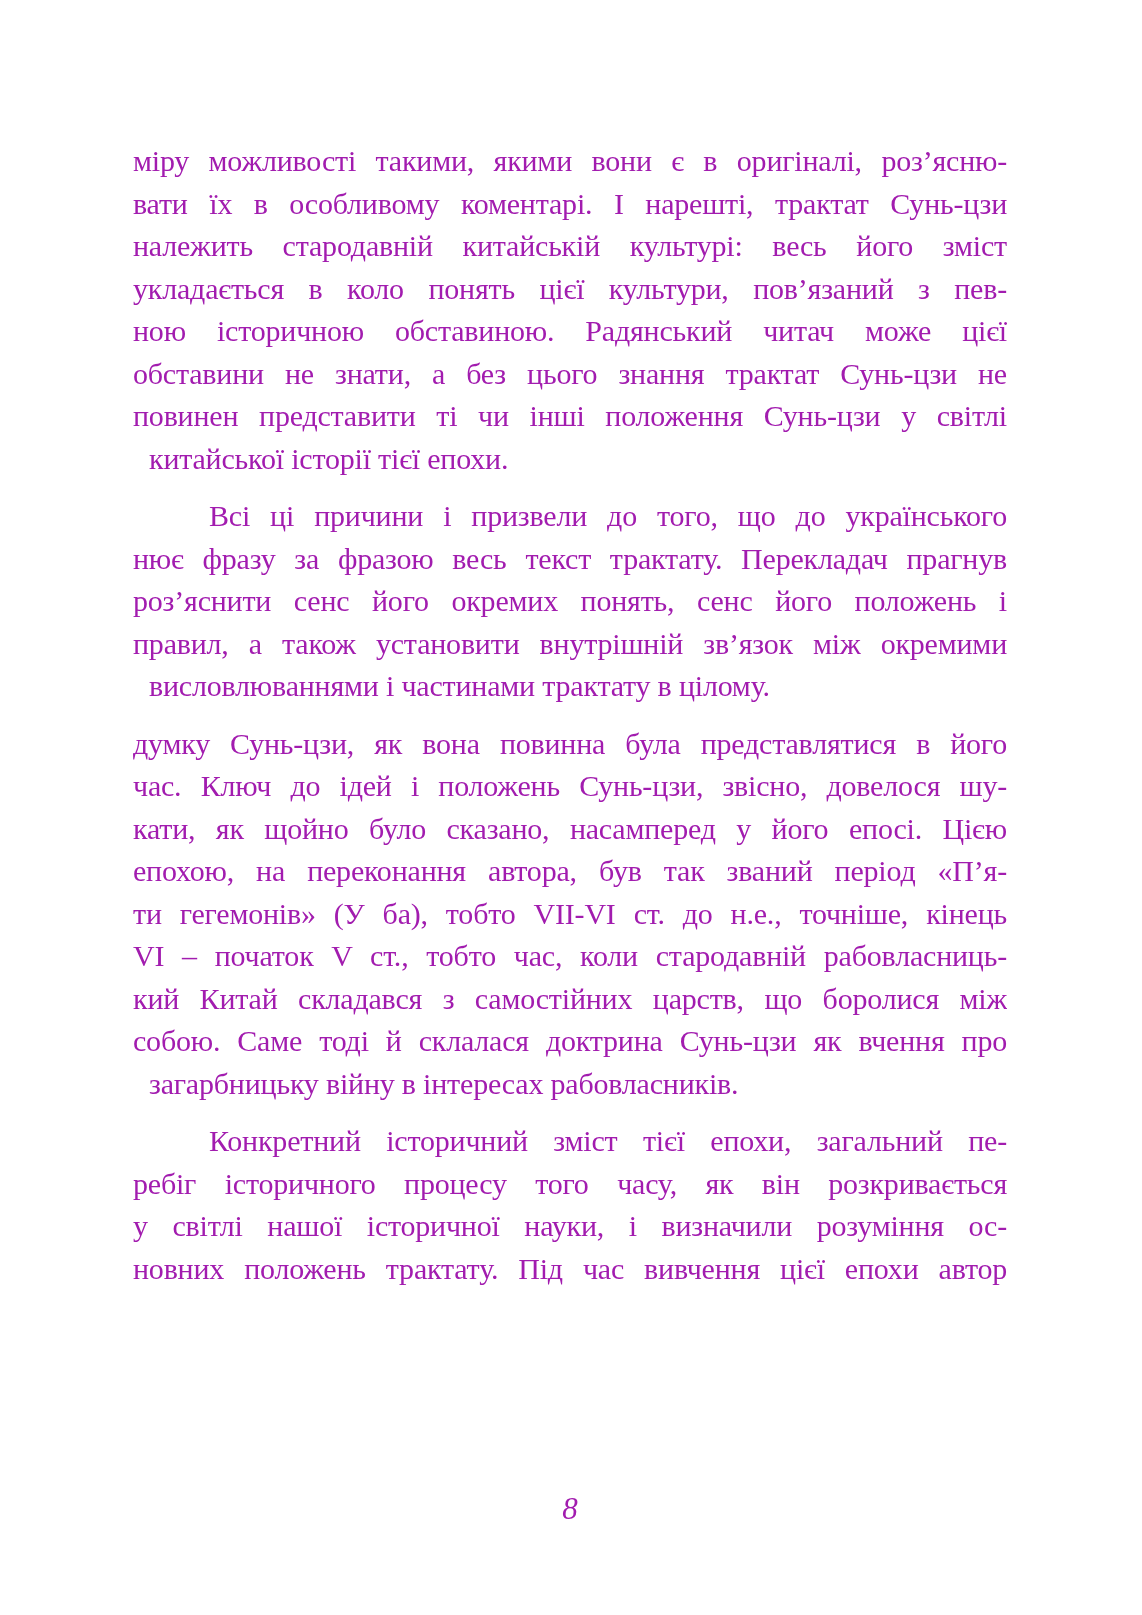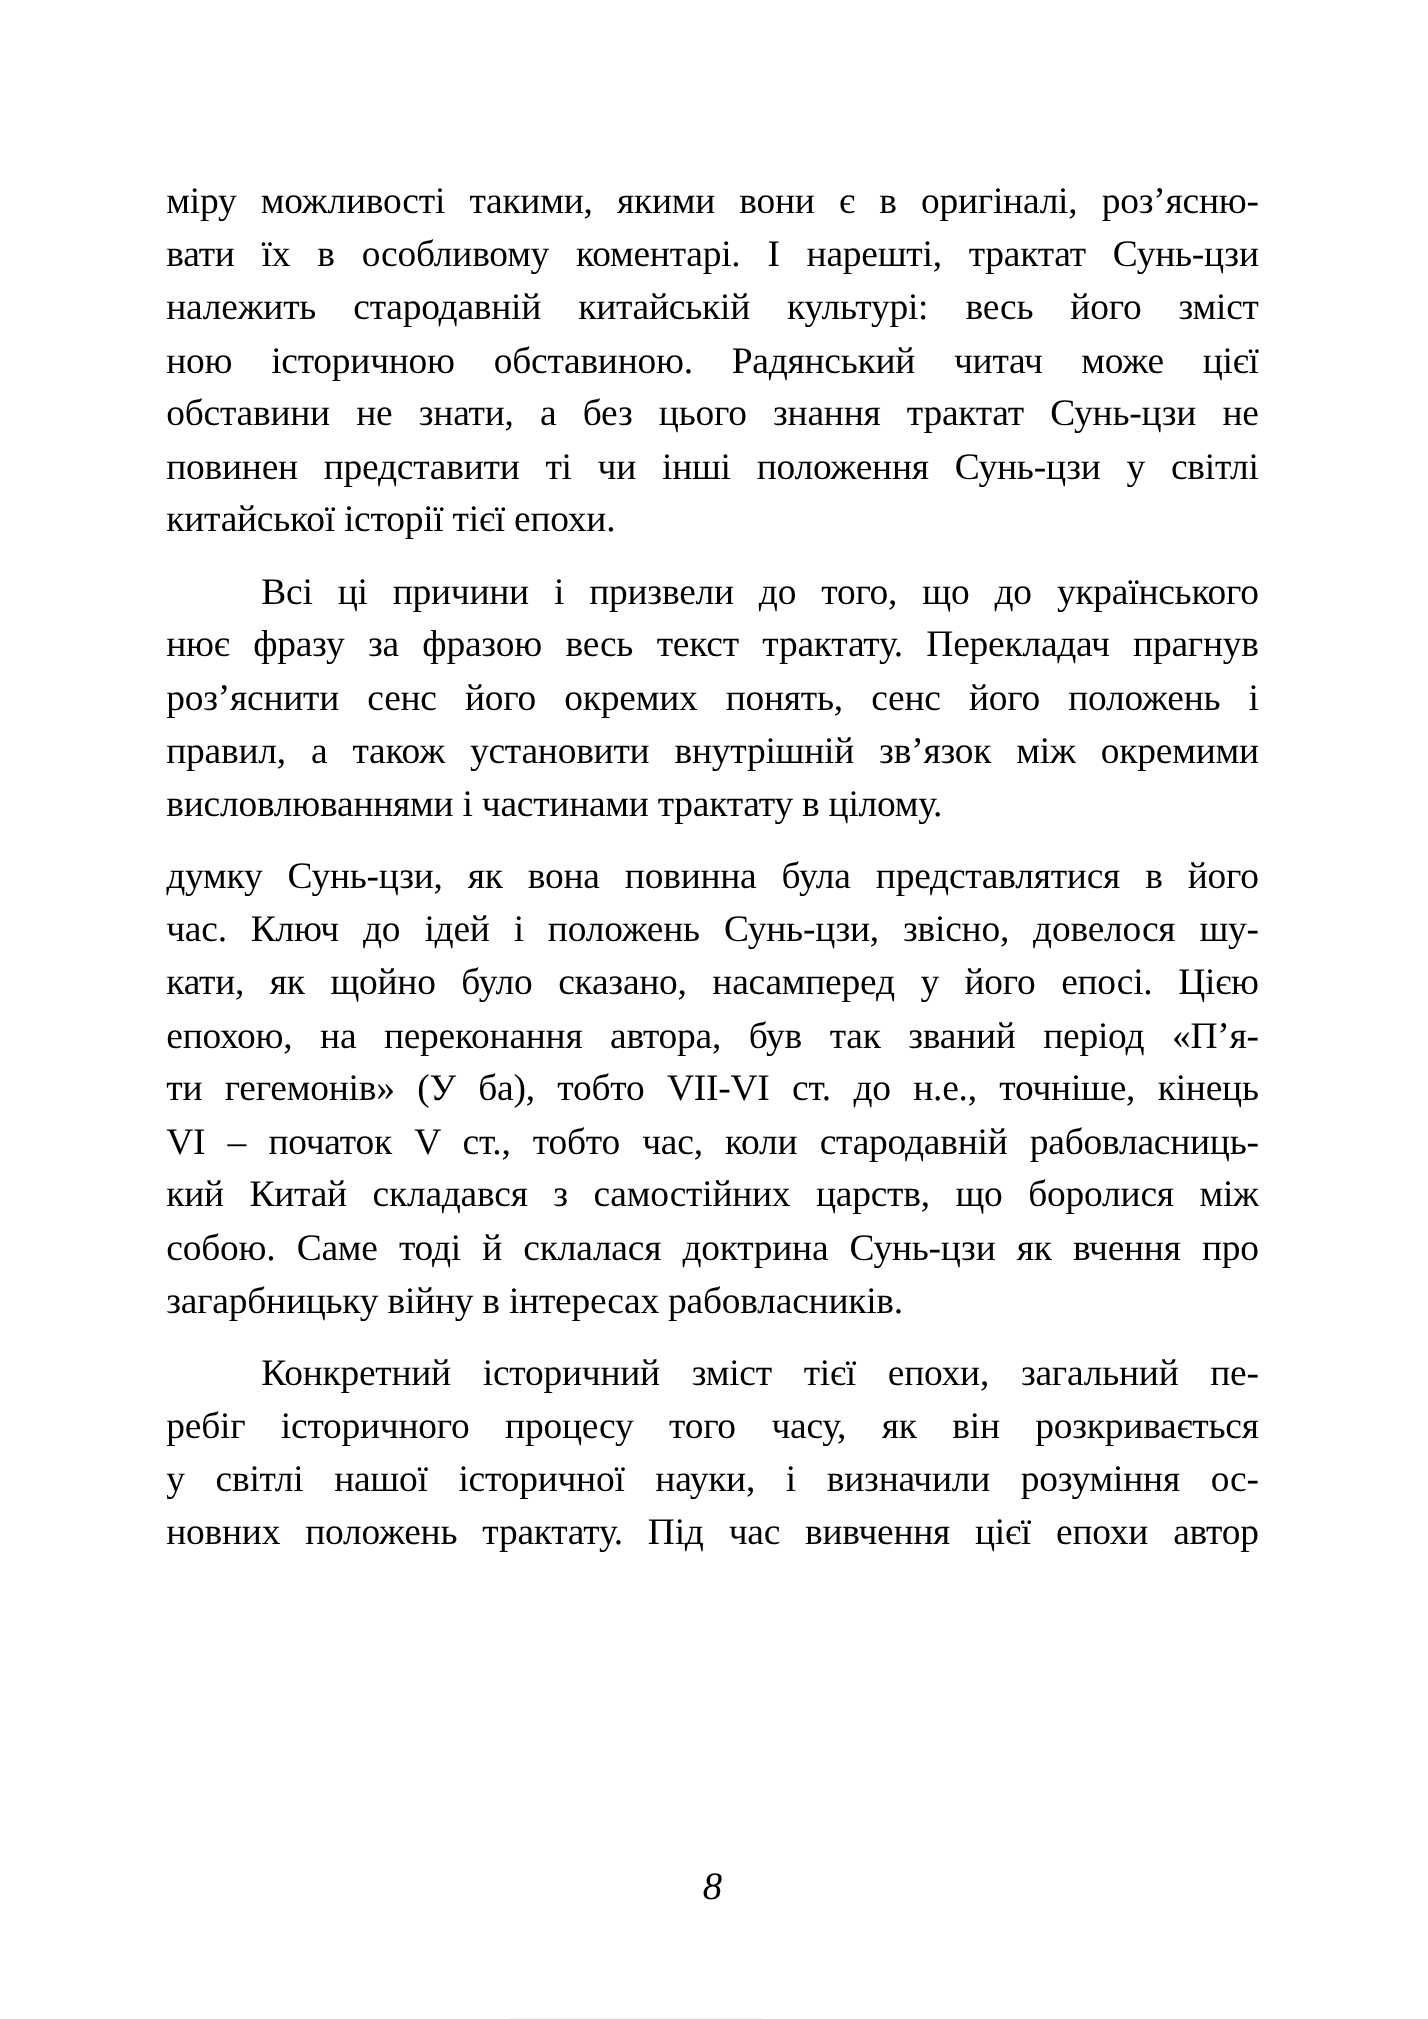--- a/index.html
+++ b/index.html
@@ -7,21 +7,21 @@
     padding: 0;
     background: #e8e8e8;
   }
   .page {
     position: relative;
     width: 1142px;
     height: 1615px;
     margin: 0 auto;
     background: #ffffff;
     font-family: "Liberation Serif", "DejaVu Serif", serif;
-    color: #000000;
+    color: #a21caf;
     overflow: hidden;
   }
   .text-block {
     position: absolute;
     left: 133px;
     top: 140px;
     width: 874px;
   }
   .para {
     margin: 0 0 15px 0;
@@ -37,20 +37,21 @@
   }
   
   .line.j {
     text-align: justify;
     text-align-last: justify;
   }
   
   .line.last {
     text-align: right;
     text-align-last: left;
+    margin-left: 16px;
   }
   
   .line.indent {
     text-indent: 76px;
   }
   .page-number {
     position: absolute;
     left: 133px;
     width: 874px;
     top: 1488px;
@@ -63,20 +64,21 @@
 </head>
 <body>
 
 <div class="page">
   <div class="text-block">
 
     <div class="para">
       <div class="line j">міру можливості такими, якими вони є в оригіналі, роз’ясню-</div>
       <div class="line j">вати їх в особливому коментарі. І нарешті, трактат Сунь-цзи</div>
       <div class="line j">належить стародавній китайській культурі: весь його зміст</div>
+      <div class="line j">укладається в коло понять цієї культури, пов’язаний з пев-</div>
       <div class="line j">ною історичною обставиною. Радянський читач може цієї</div>
       <div class="line j">обставини не знати, а без цього знання трактат Сунь-цзи не</div>
       <div class="line j">повинен представити ті чи інші положення Сунь-цзи у світлі</div>
       <div class="line last">китайської історії тієї епохи.</div>
     </div>
 
     <div class="para">
       <div class="line j indent">Всі ці причини і призвели до того, що до українського</div>
       <div class="line j">нює фразу за фразою весь текст трактату. Перекладач прагнув</div>
       <div class="line j">роз’яснити сенс його окремих понять, сенс його положень і</div>

